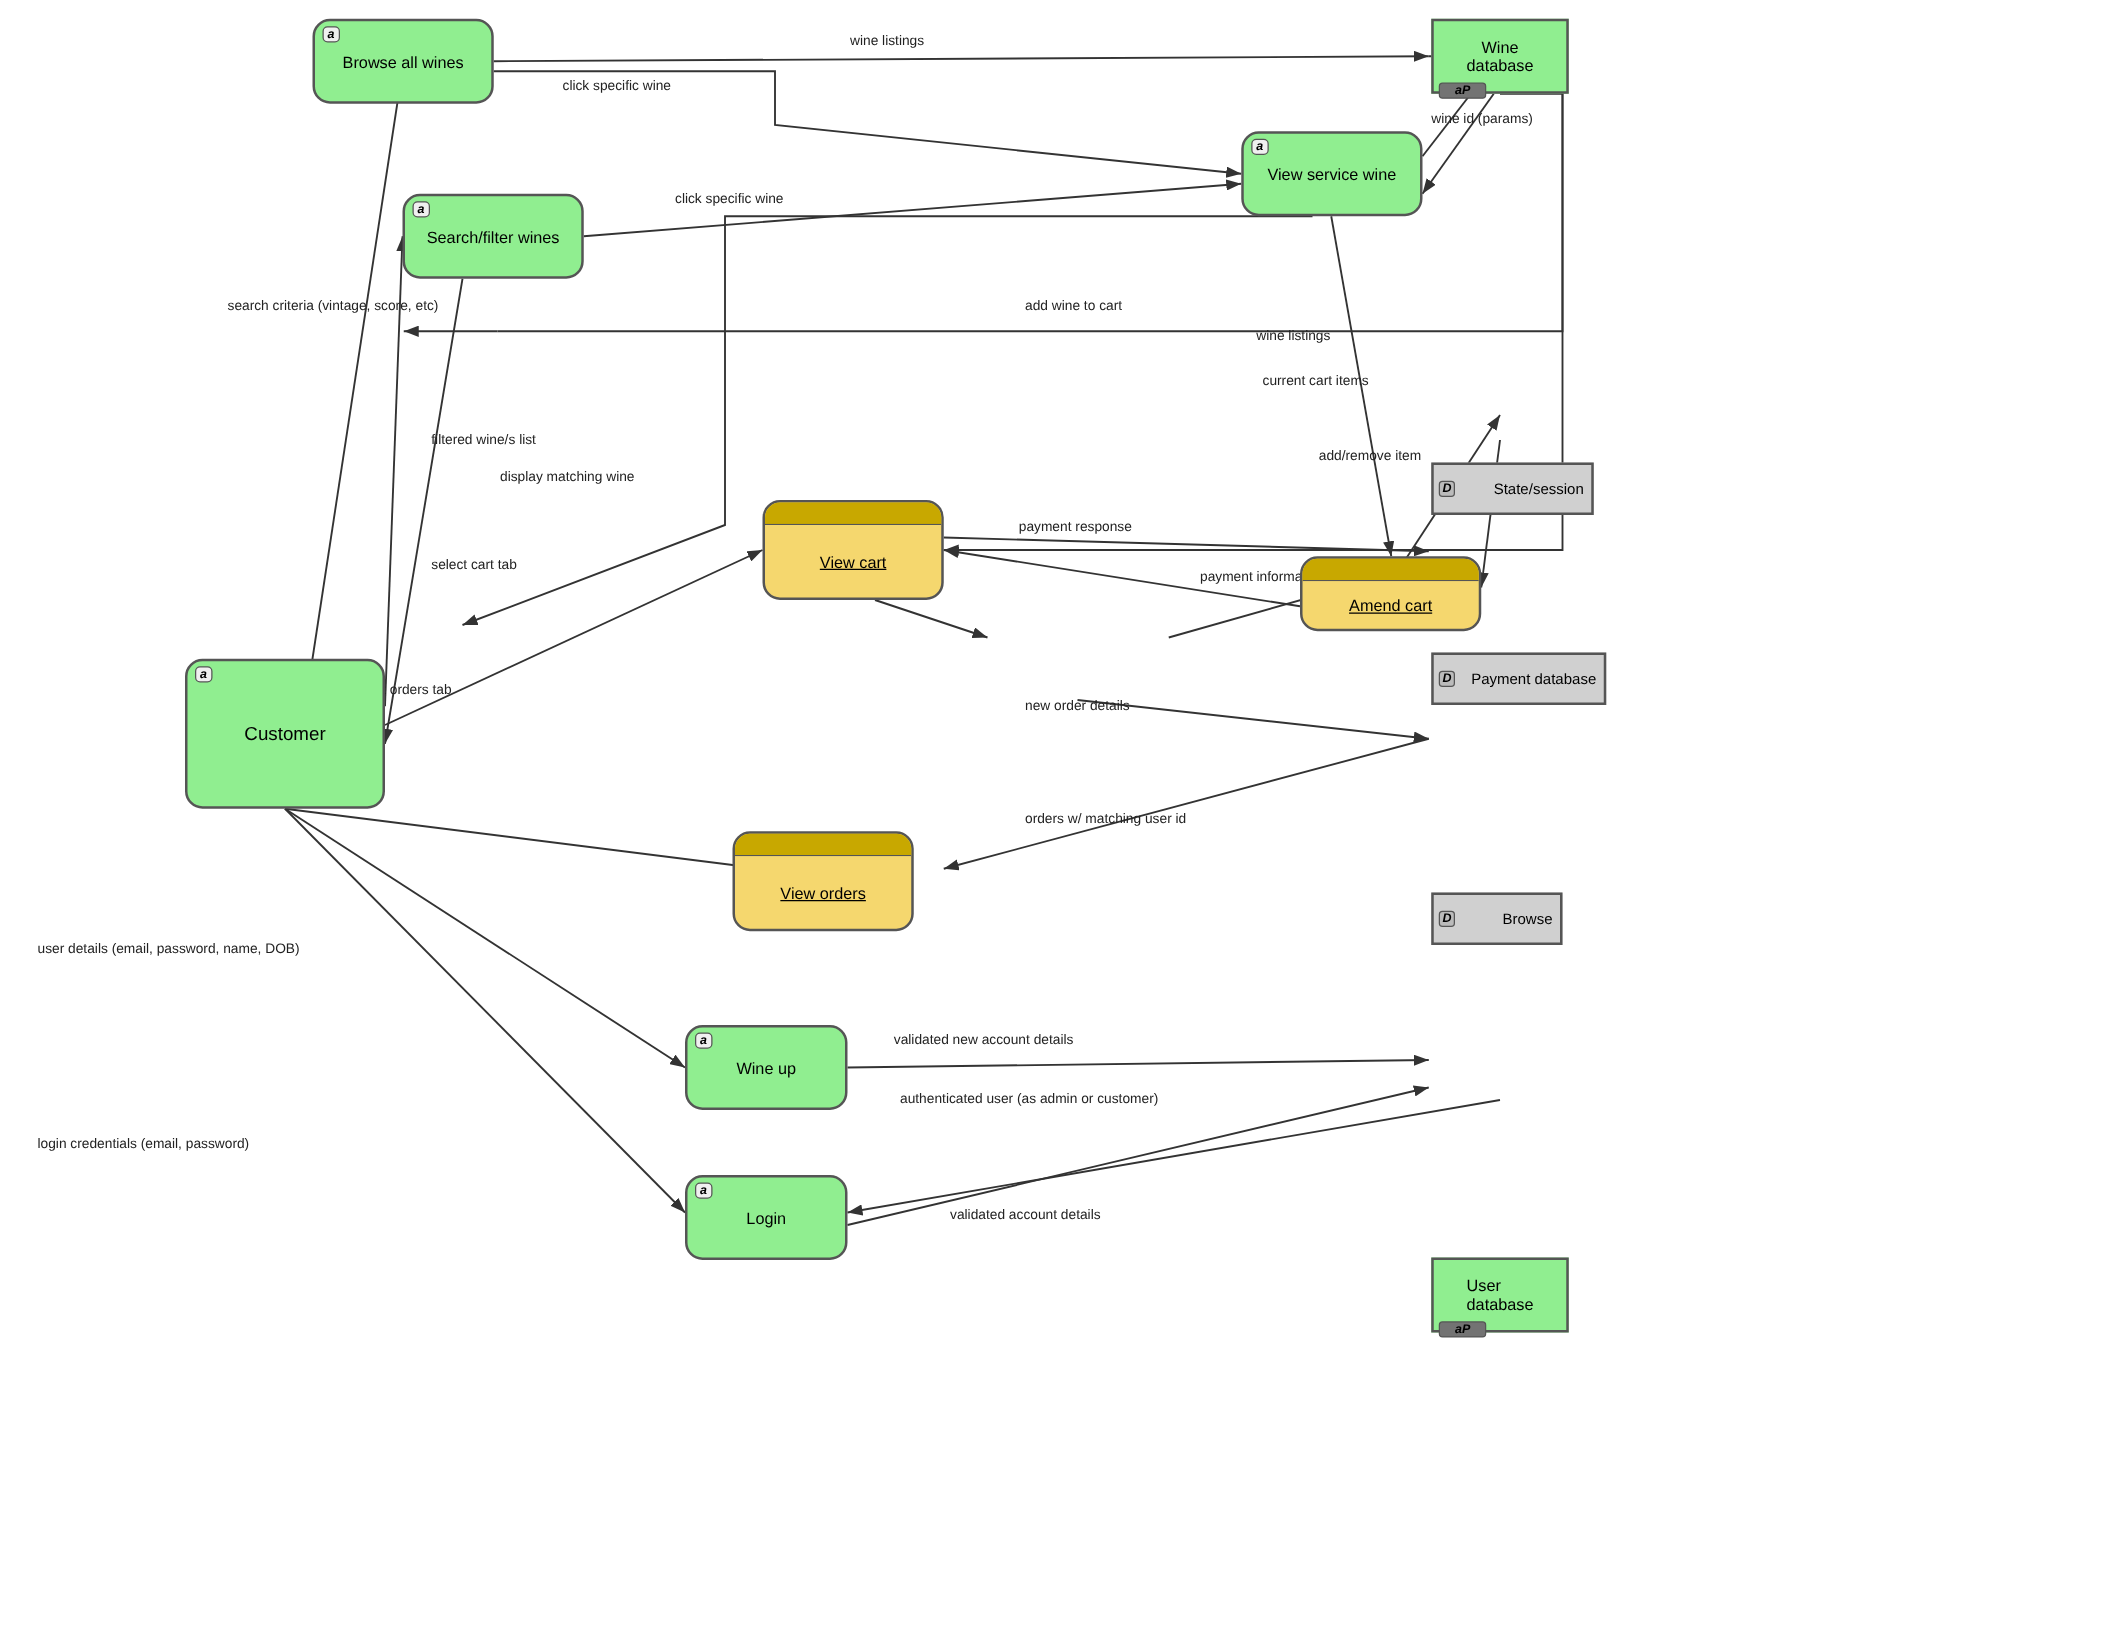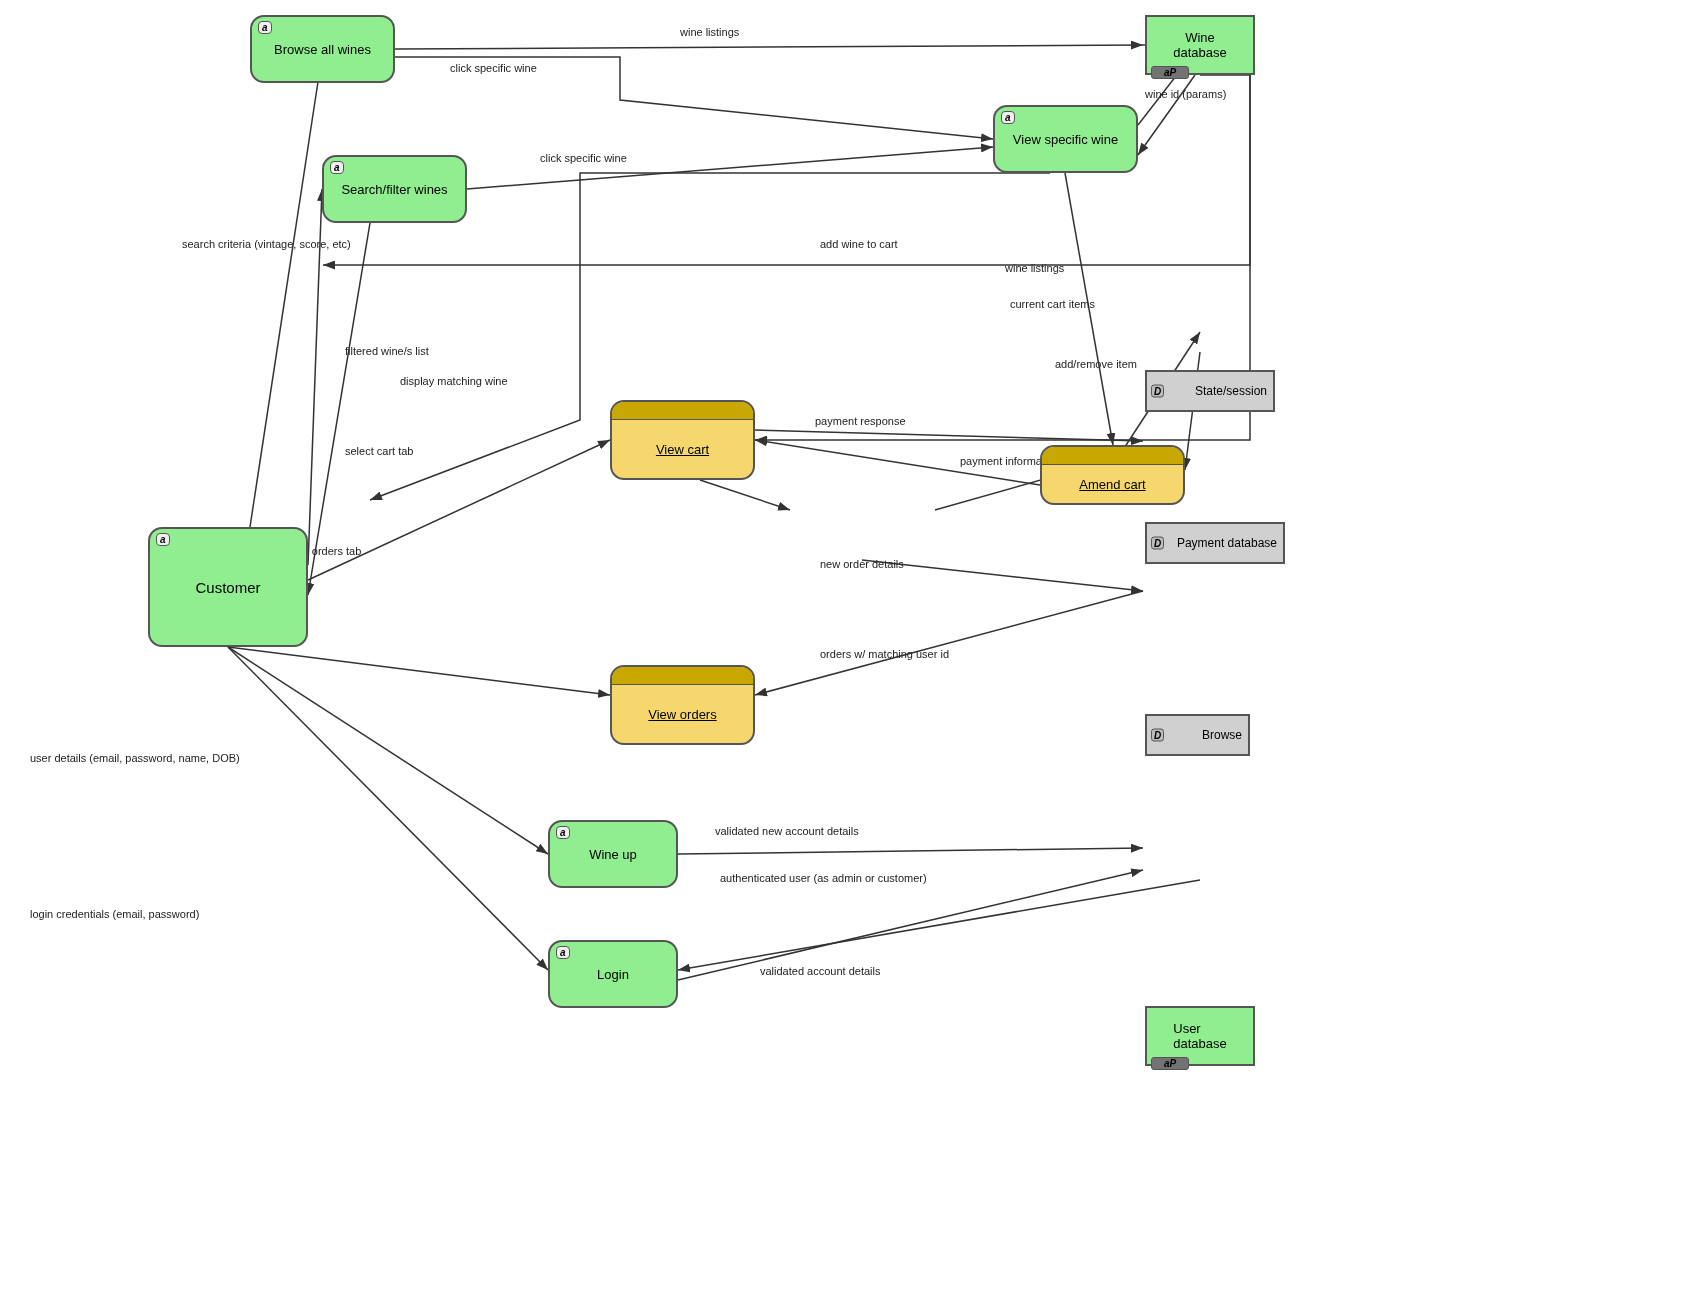--- a/index.html
+++ b/index.html
@@ -242,21 +242,21 @@
     <span>Browse all wines</span>
   </div>
 
   <div class="node actor-node" style="left:322px; top:155px; width:145px; height:68px;">
     <span class="actor-badge">a</span>
     <span>Search/filter wines</span>
   </div>
 
   <div class="node actor-node" style="left:993px; top:105px; width:145px; height:68px;">
     <span class="actor-badge">a</span>
-    <span>View specific wine</span>
+    <span>View service wine</span>
   </div>
 
   <div class="node actor-node" style="left:148px; top:527px; width:160px; height:120px; font-size:15px;">
     <span class="actor-badge">a</span>
     <span>Customer</span>
   </div>
 
   <div class="node usecase-node" style="left:1040px; top:445px; width:145px; height:60px;">
     <div class="usecase-header"></div>
     <div class="usecase-body">
@@ -265,21 +265,21 @@
   </div>
 
   <div class="node usecase-node" style="left:610px; top:400px; width:145px; height:80px;">
     <div class="usecase-header"></div>
     <div class="usecase-body">
       <span>View cart</span>
     </div>
   </div>
 
 
-  <div class="node usecase-node" style="left:610px; top:665px; width:145px; height:80px;">
+  <div class="node usecase-node" style="left:586px; top:665px; width:145px; height:80px;">
     <div class="usecase-header"></div>
     <div class="usecase-body">
       <span>View orders</span>
     </div>
   </div>
 
   <div class="node actor-node" style="left:548px; top:820px; width:130px; height:68px;">
     <span class="actor-badge">a</span>
     <span>Wine up</span>
   </div>

